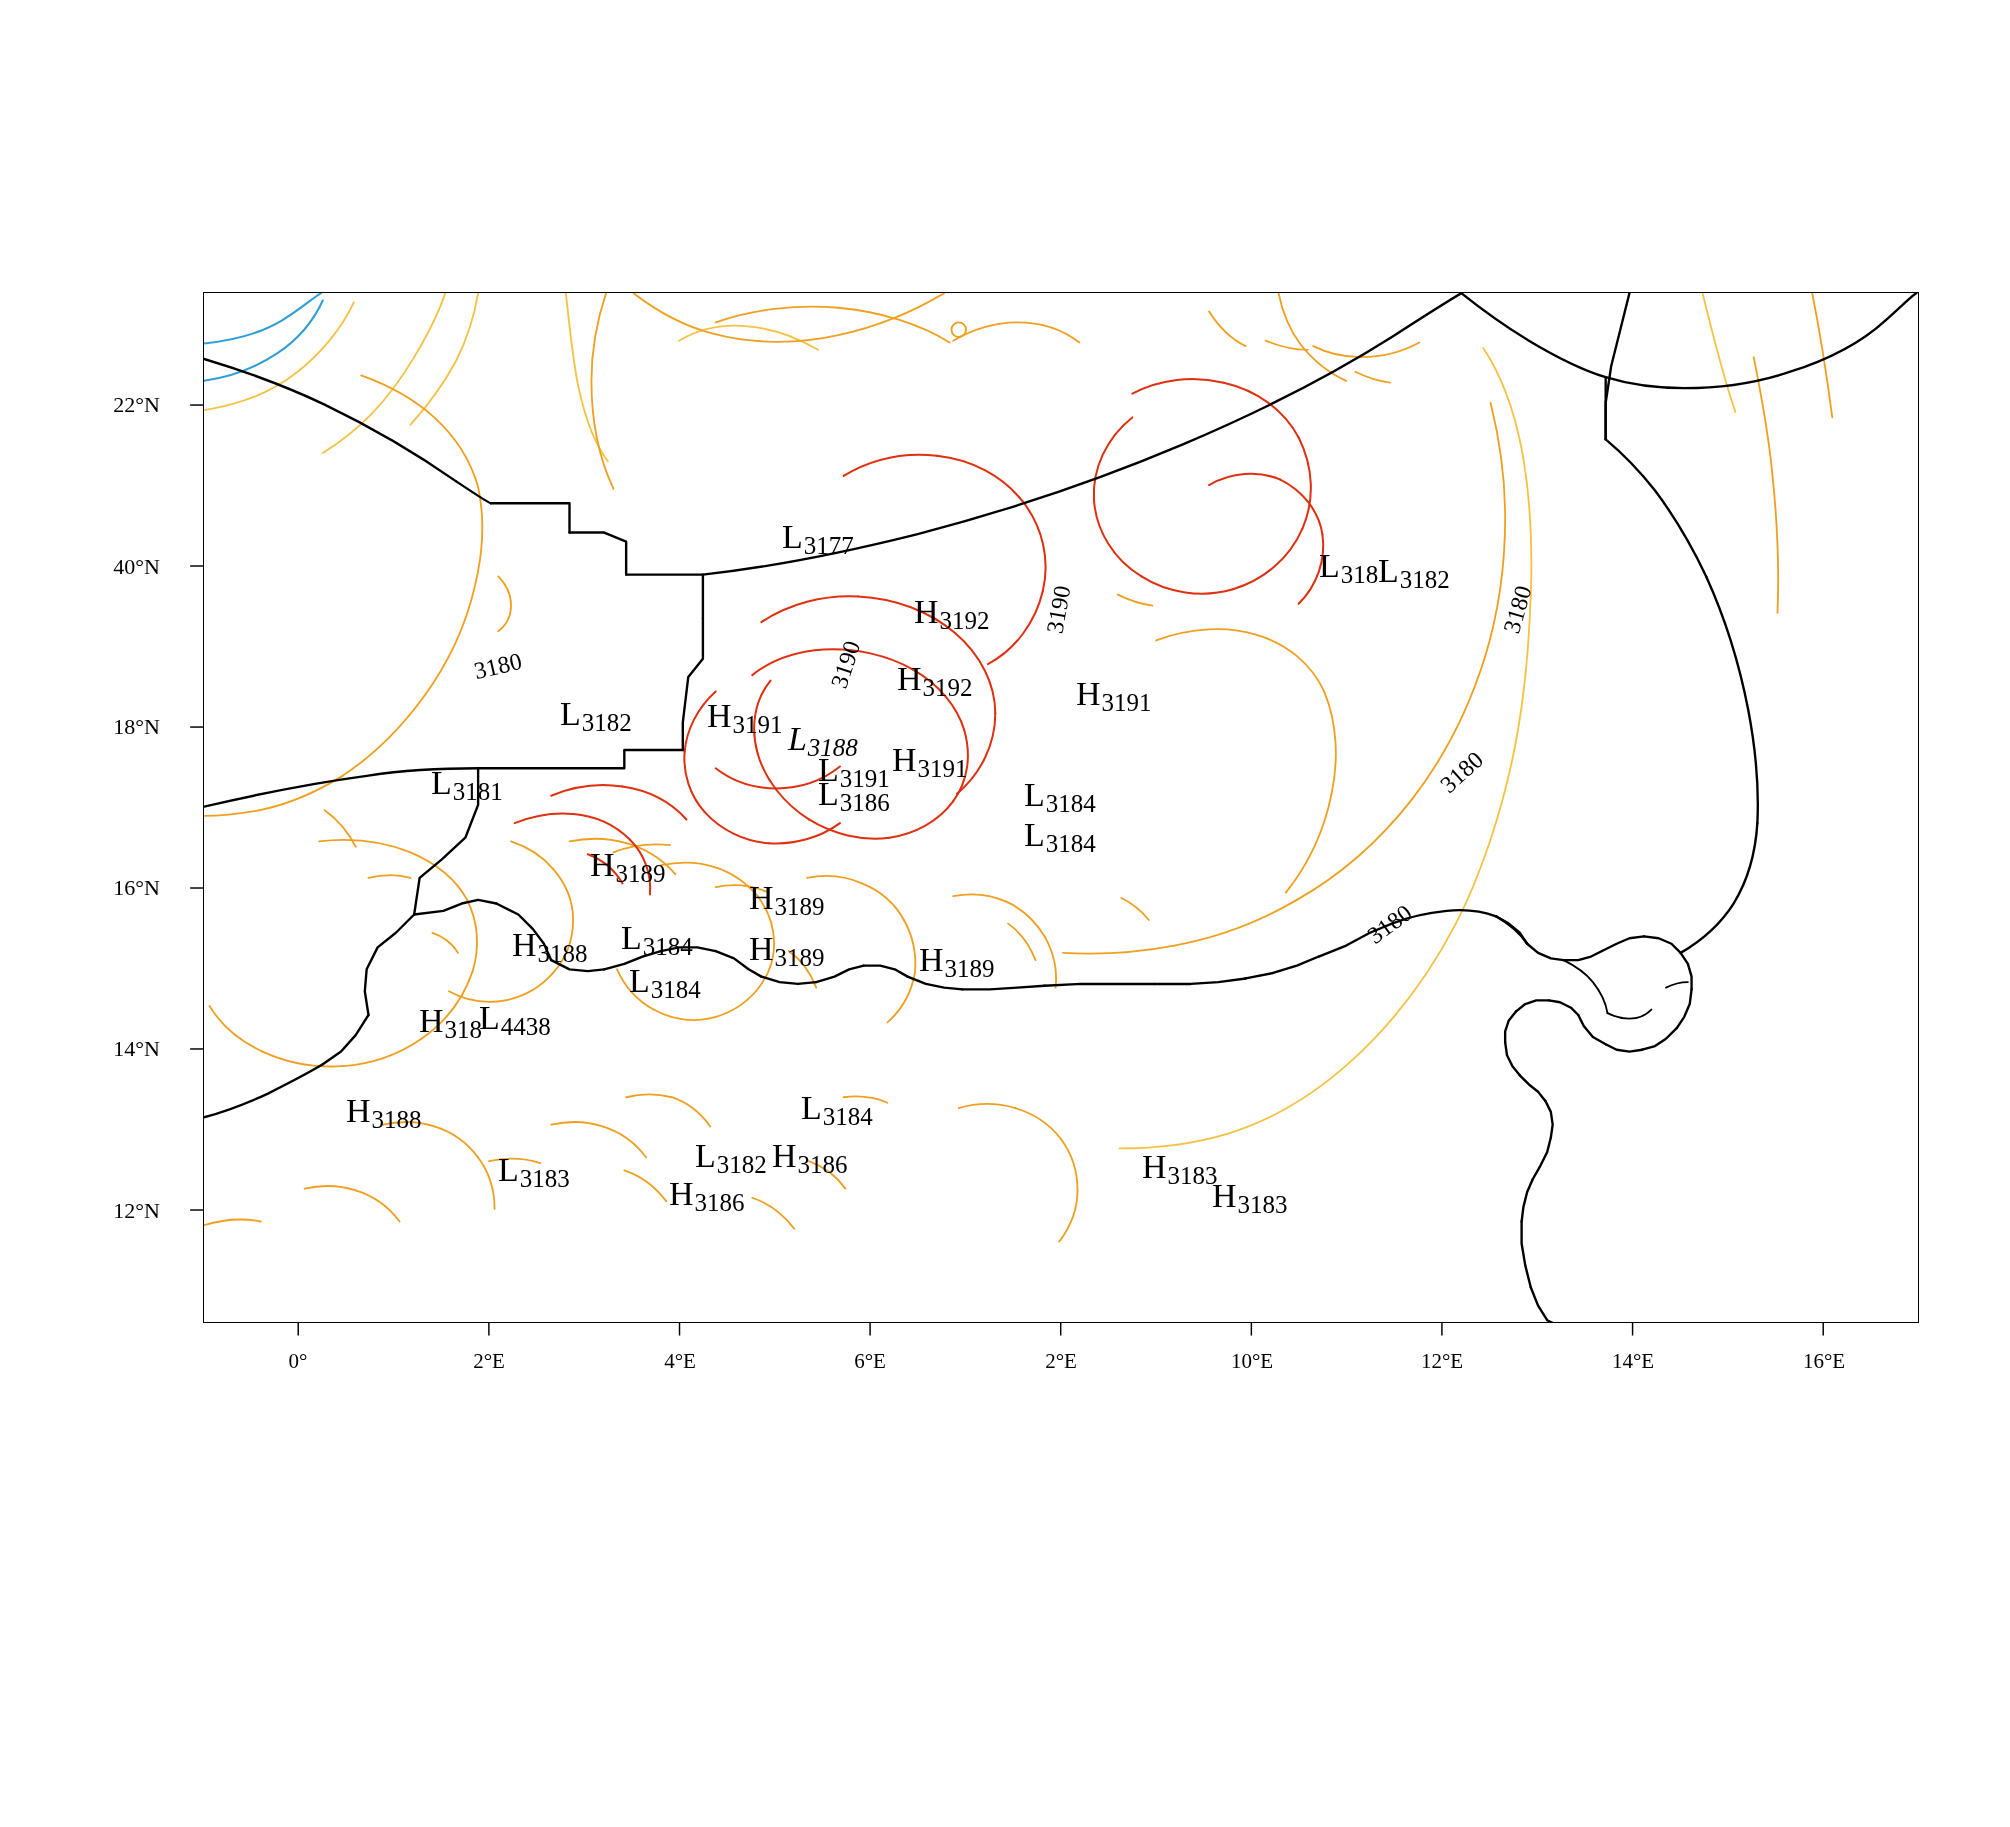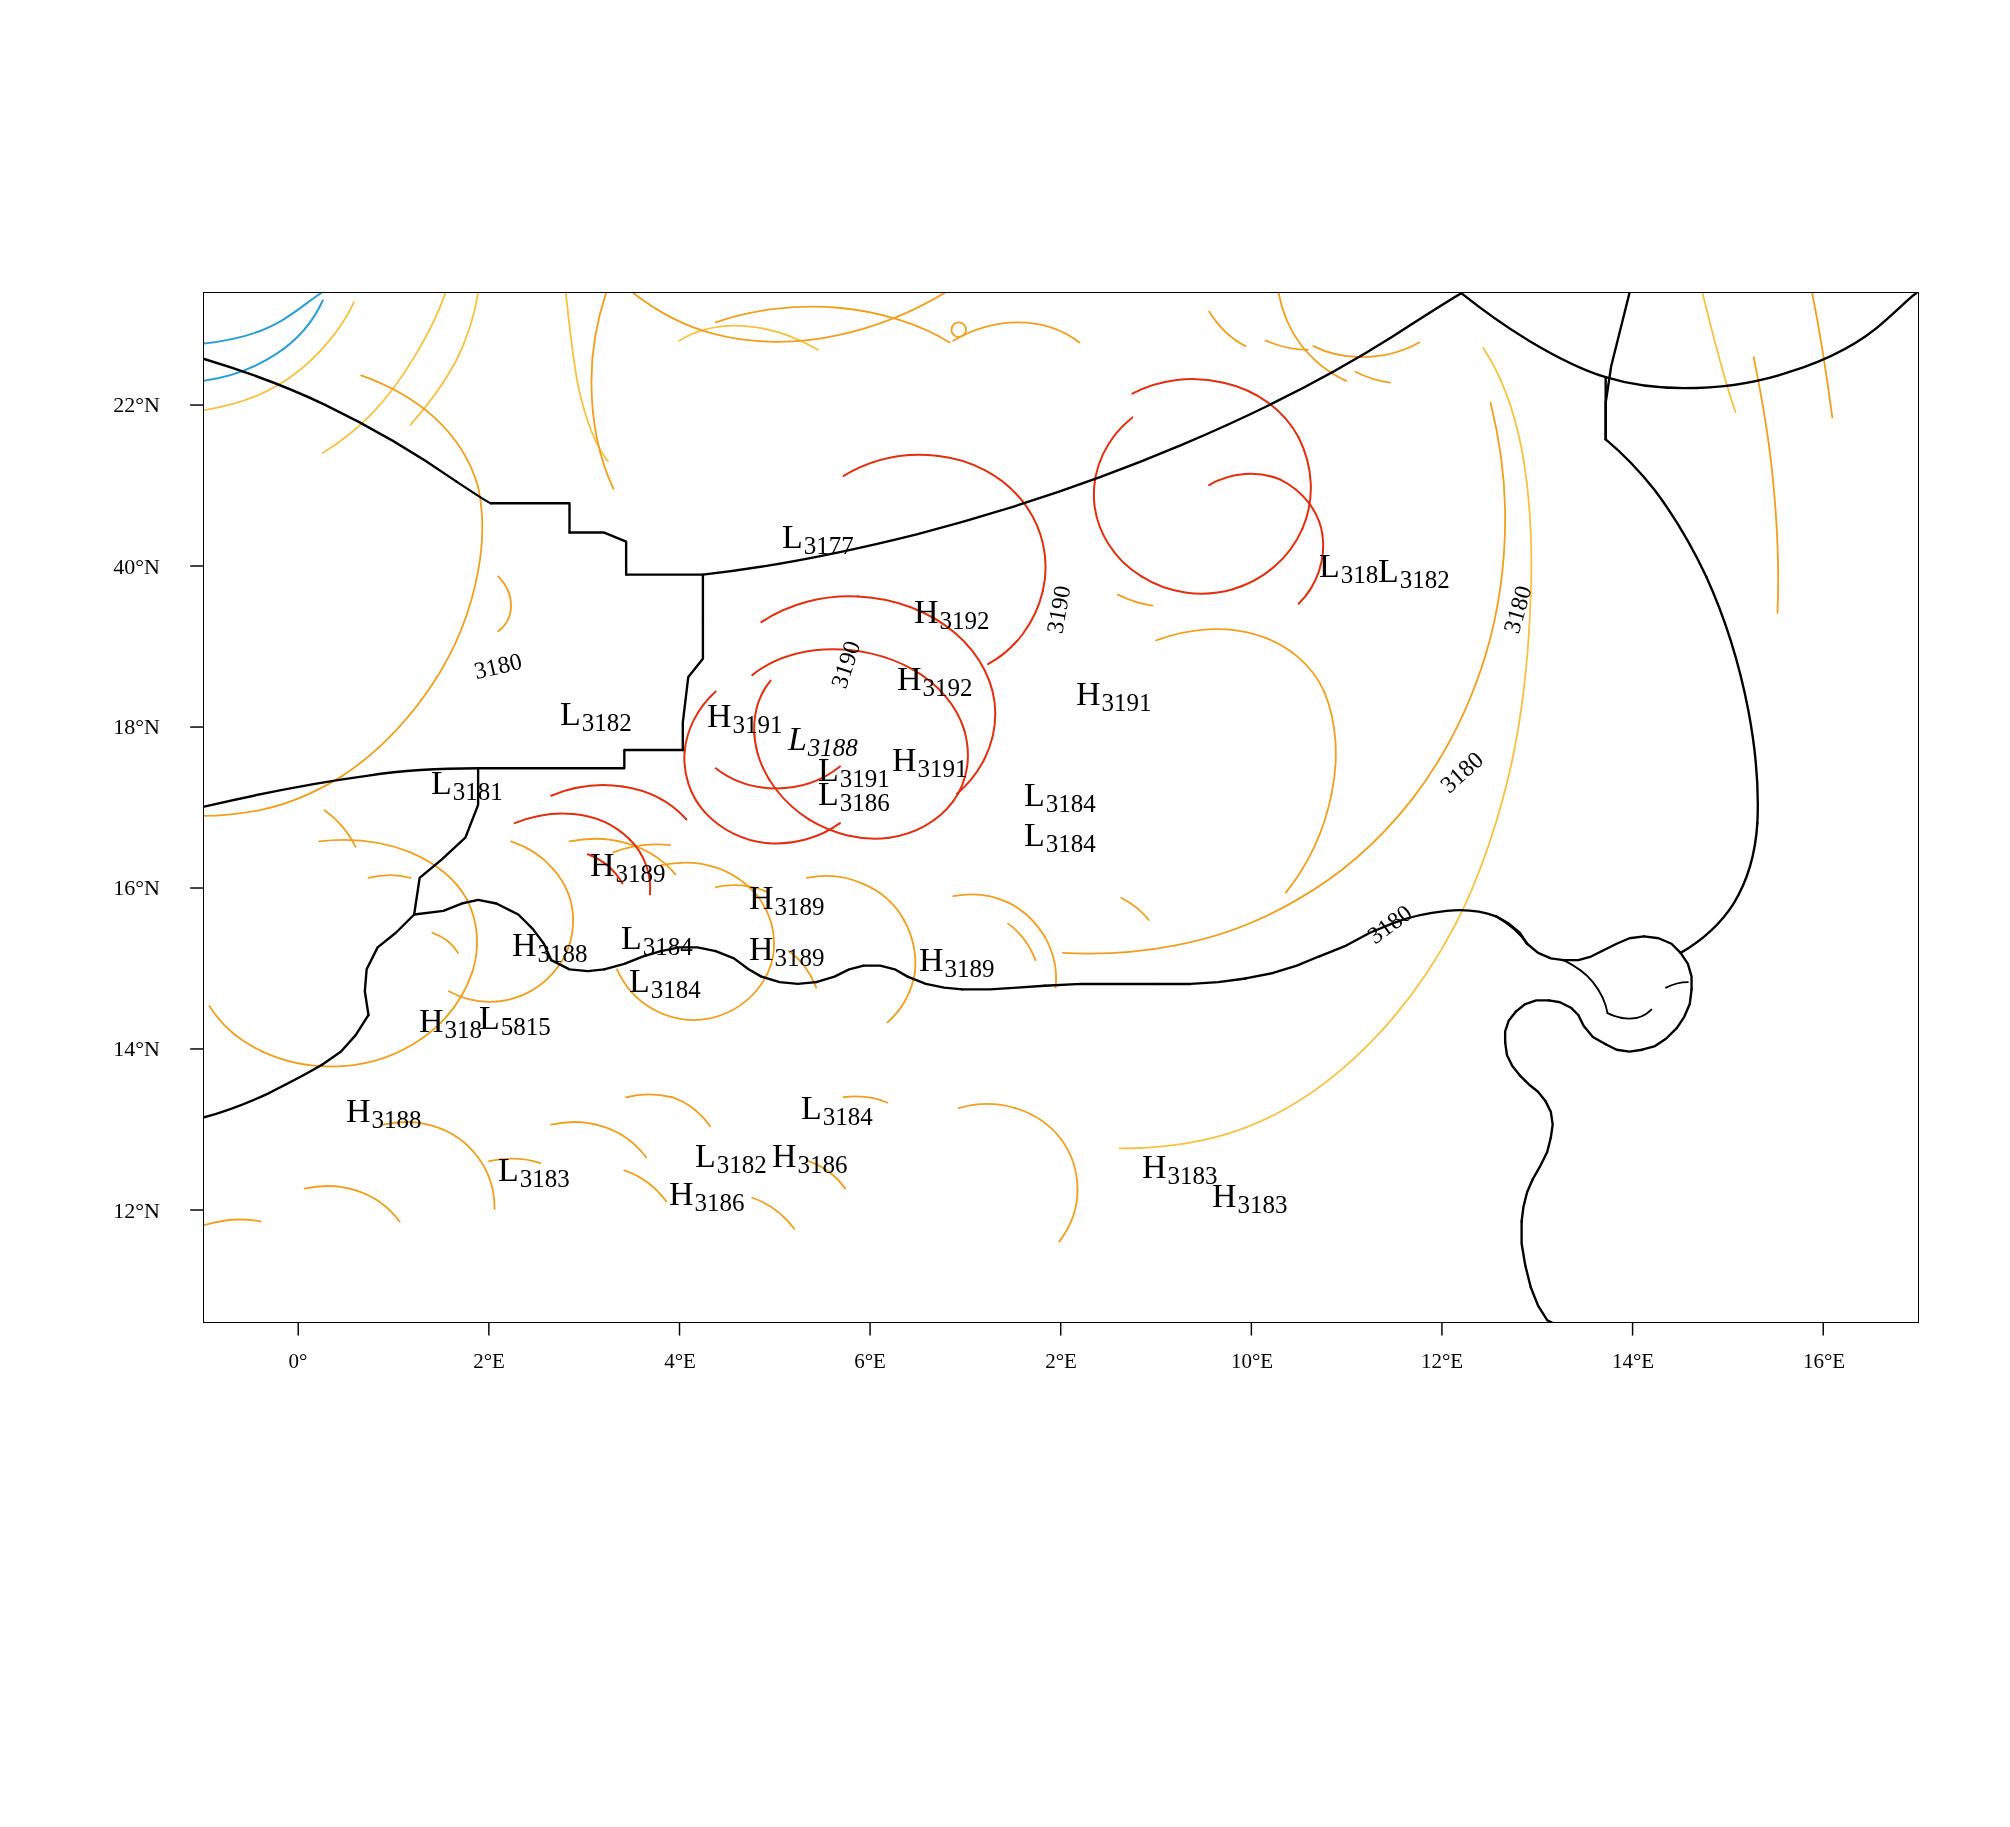--- a/index.html
+++ b/index.html
@@ -388,21 +388,21 @@
     <div class="maplabel" style="left:715px;top:650px;">
       <span class="hl">H</span><span class="val">3189</span>
     </div>
     <div class="maplabel" style="left:425px;top:671px;">
       <span class="hl">L</span><span class="val">3184</span>
     </div>
     <div class="maplabel" style="left:215px;top:711px;text-align:center;">
       <span class="hl">H</span><span class="val">318</span>
     </div>
     <div class="maplabel" style="left:275px;top:708px;">
-      <span class="hl">L</span><span class="val">5815</span>
+      <span class="hl">L</span><span class="val">4438</span>
     </div>
     <div class="maplabel" style="left:142px;top:801px;">
       <span class="hl">H</span><span class="val">3188</span>
     </div>
     <div class="maplabel" style="left:597px;top:798px;">
       <span class="hl">L</span><span class="val">3184</span>
     </div>
     <div class="maplabel" style="left:294px;top:860px;">
       <span class="hl">L</span><span class="val">3183</span>
     </div>

